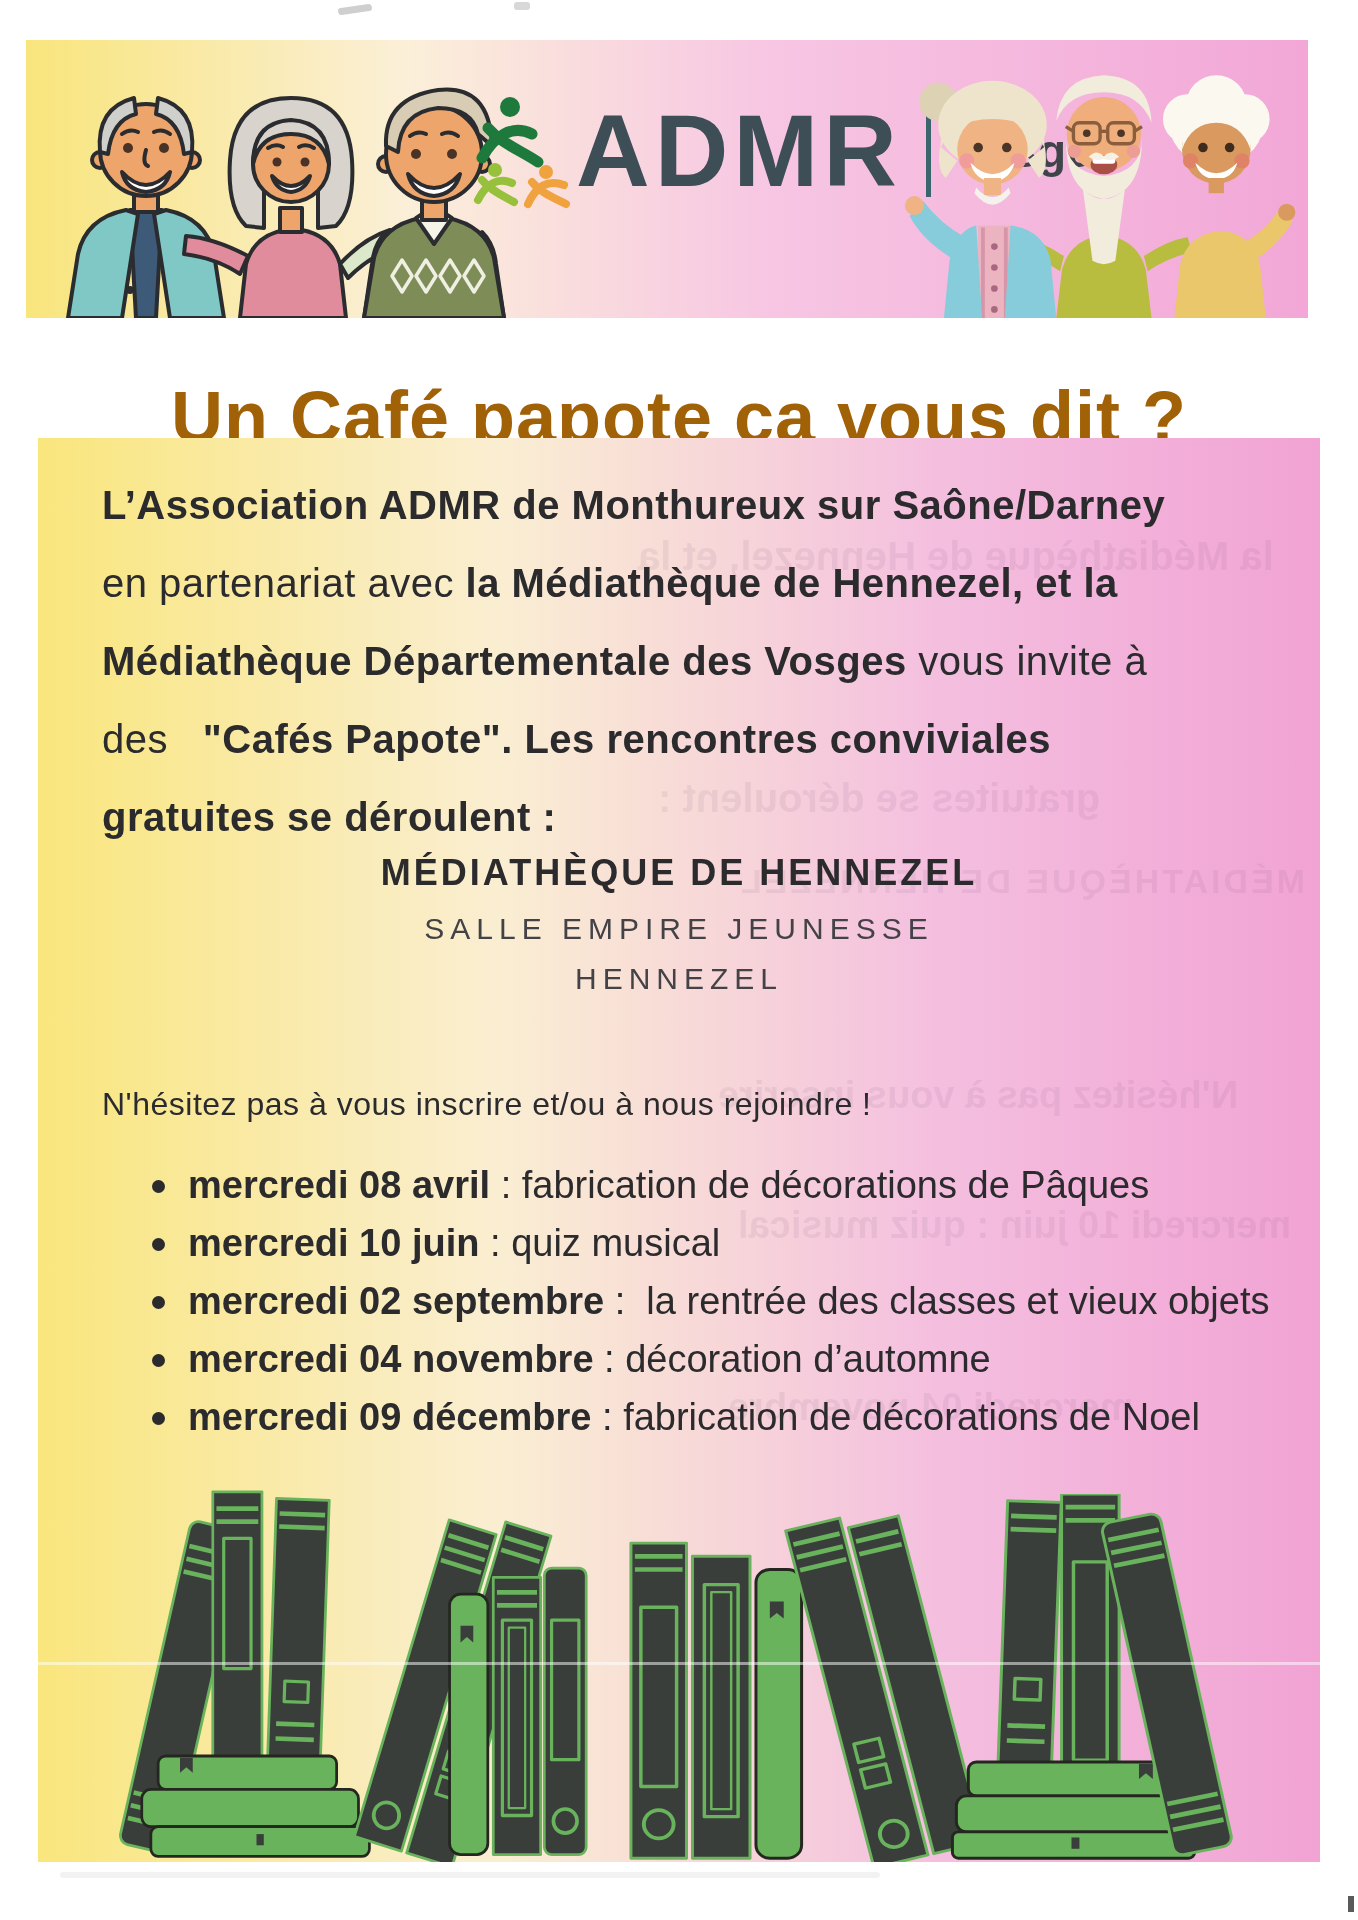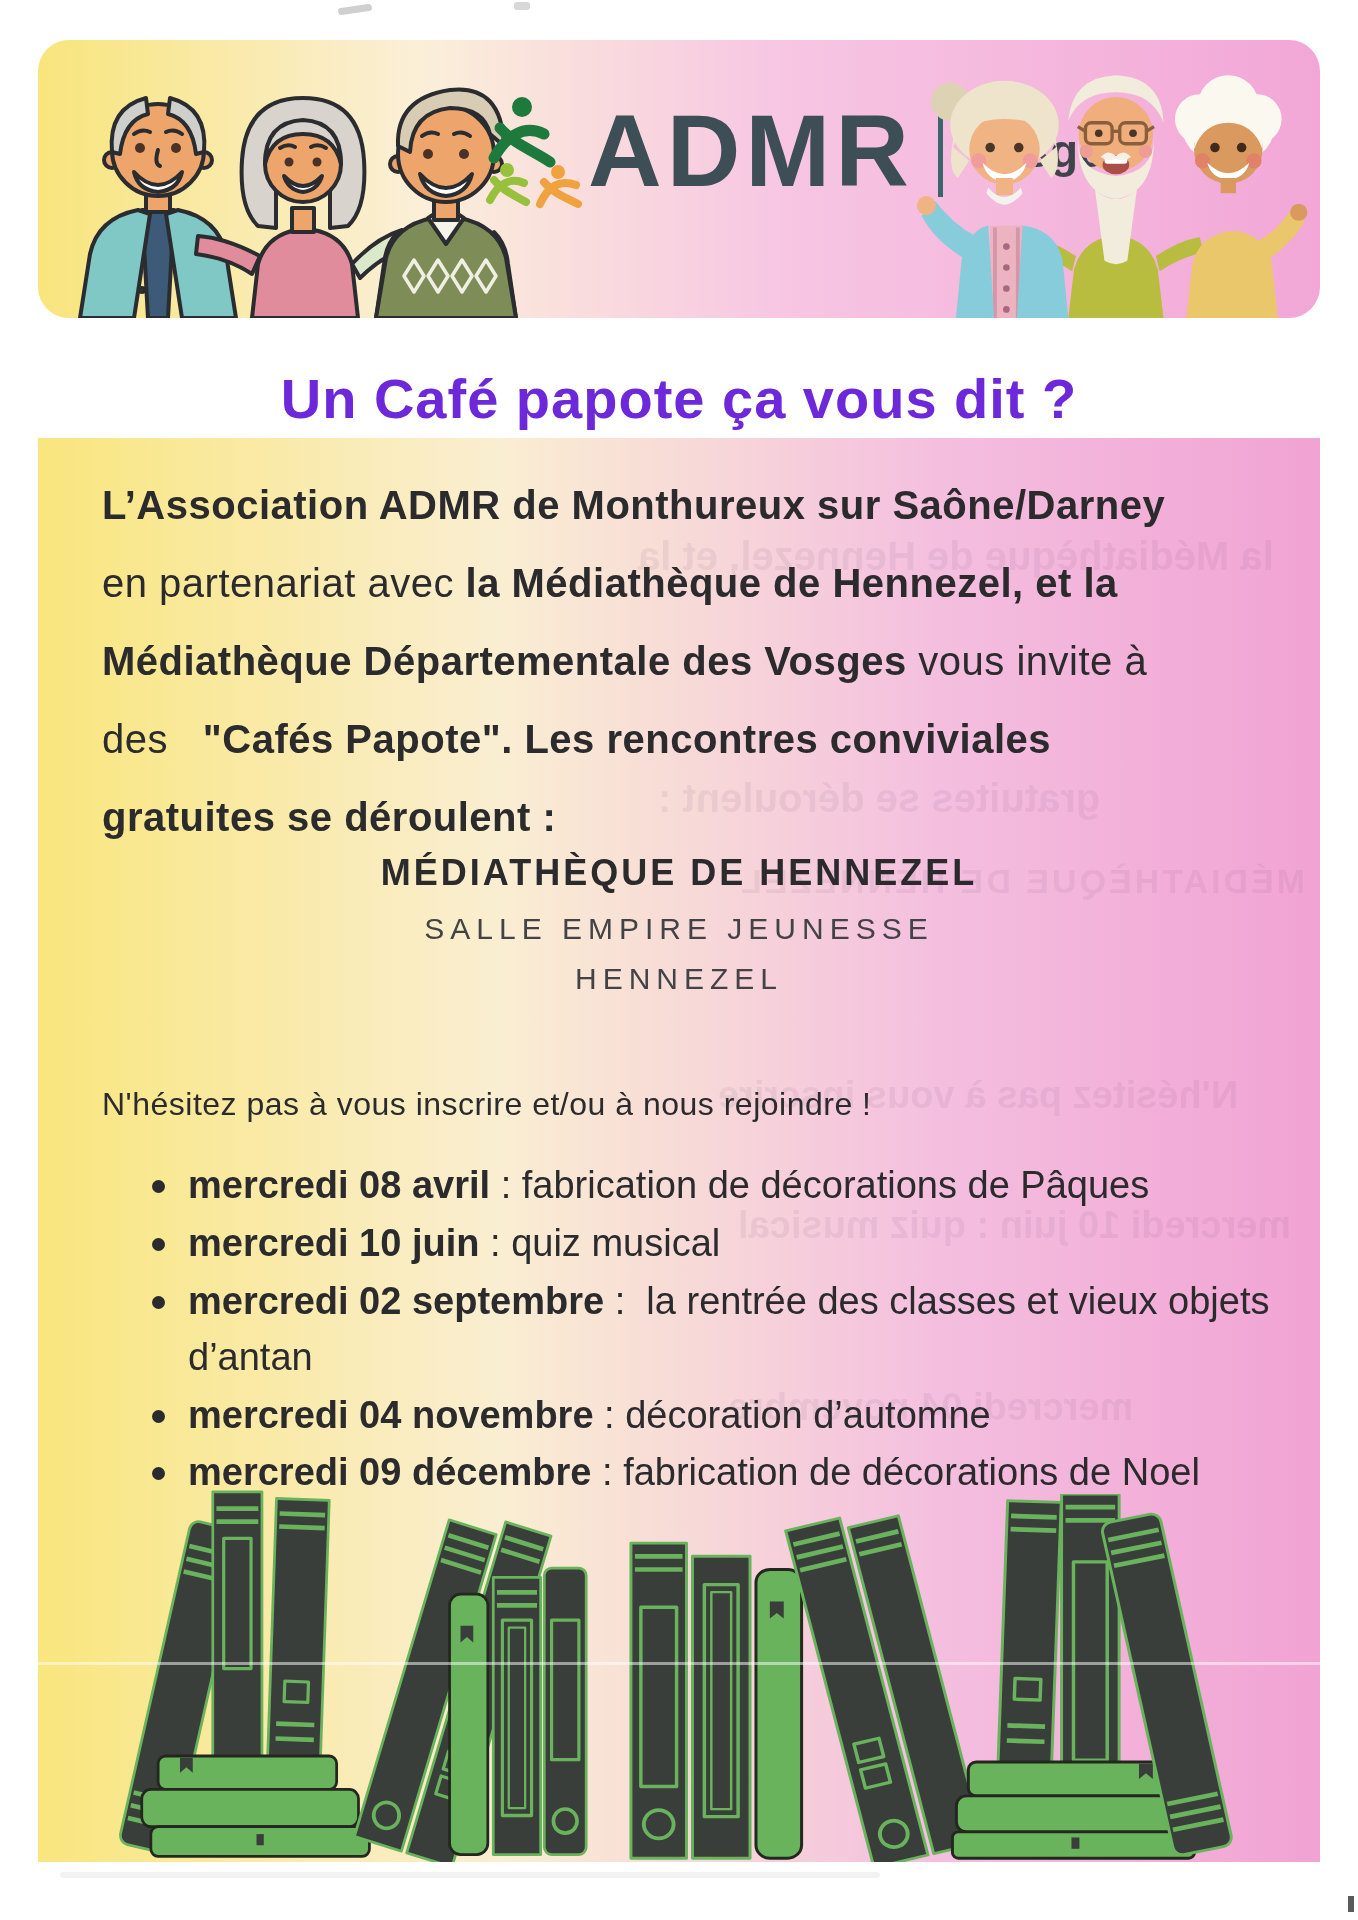--- a/index.html
+++ b/index.html
@@ -3,35 +3,34 @@
 <meta charset="utf-8">
 <style>
   html,body { margin:0; padding:0; background:#e8e8e8; }
   .page {
     position:relative; width:1358px; height:1920px; background:#ffffff;
     margin:0 auto; overflow:hidden;
     font-family:"Liberation Sans", sans-serif; color:#2B2B2E;
   }
   
   .header-band {
-    position:absolute; left:38px; top:40px; width:1282px; height:278px;
+    position:absolute; left:26px; top:40px; width:1282px; height:278px;
     background:linear-gradient(90deg,#F8E57C 0%, #FBEFD9 30%, #F7C6E3 58%, #F2A7D7 100%);
-    border-radius:31px;
   }
   .people-left { position:absolute; left:8px; bottom:0; width:520px; height:250px; }
   .people-right { position:absolute; right:6px; bottom:0; width:400px; height:265px; }
   .brand { position:absolute; left:446px; top:52px; display:flex; align-items:center; }
   .brand-mark { width:100px; height:118px; }
   .brand-text { font-size:102px; font-weight:bold; color:#3E4E56; letter-spacing:5px; margin-left:4px; line-height:1; }
   .brand-divider { width:5px; height:92px; background:#3A656C; margin:0 26px 0 24px; }
   .brand-region { font-size:46px; font-weight:bold; color:#3F444A; line-height:1; }
   
   .page-title {
     position:absolute; top:332px; left:0; width:100%; text-align:center;
-    font-size:56px; font-weight:bold; color:#6d28d9; letter-spacing:1px; line-height:1.05;
+    font-size:72px; font-weight:bold; color:#a16207; letter-spacing:1px; line-height:1.05;
   }
   
   .body-band {
     position:absolute; left:38px; top:438px; width:1282px; height:1424px;
     background:linear-gradient(90deg,#F9E67D 0%, #FAEED2 36%, #F4BFDF 70%, #F1A3D4 100%);
   }
   .intro { position:absolute; top:46px; left:64px; right:30px; font-size:40px; letter-spacing:.5px; }
   .intro p { margin:0 0 36px 0; line-height:1.05; white-space:pre; }
   .b { font-weight:bold;text-align:center; }
   .venue { position:absolute; top:416px; left:0; width:100%; text-align:center; }
@@ -257,21 +256,21 @@
       <div class="venue-name">MÉDIATHÈQUE DE HENNEZEL</div>
       <div class="venue-line">SALLE EMPIRE JEUNESSE</div>
       <div class="venue-line">HENNEZEL</div>
     </div>
 
     <div class="cta">N'hésitez pas à vous inscrire et/ou à nous rejoindre !</div>
 
     <ul class="events">
       <li><span class="b">mercredi 08 avril</span><span> : </span><span>fabrication de décorations de Pâques</span></li>
       <li><span class="b">mercredi 10 juin</span><span> : </span><span>quiz musical</span></li>
-      <li><span class="b">mercredi 02 septembre</span><span> :  </span><span>la rentrée des classes et vieux objets</span><span class="wrap-line">d’antan</span></li>
+      <li><span class="b">mercredi 02 septembre</span><span> :  </span><span>la rentrée des classes et vieux objets</span></li>
       <li><span class="b">mercredi 04 novembre</span><span> : </span><span>décoration d’automne</span></li>
       <li><span class="b">mercredi 09 décembre</span><span> : </span><span>fabrication de décorations de Noel</span></li>
     </ul>
 
     <svg class="books-left" viewBox="0 0 560 400" preserveAspectRatio="none">
       <g stroke-linejoin="round">
 
         <g transform="rotate(13 75 385)">
           <rect x="44" y="30" width="60" height="356" rx="10" fill="#3A3E3A" stroke="#68B35C" stroke-width="3"></rect>
           <g stroke="#68B35C" stroke-width="5">

